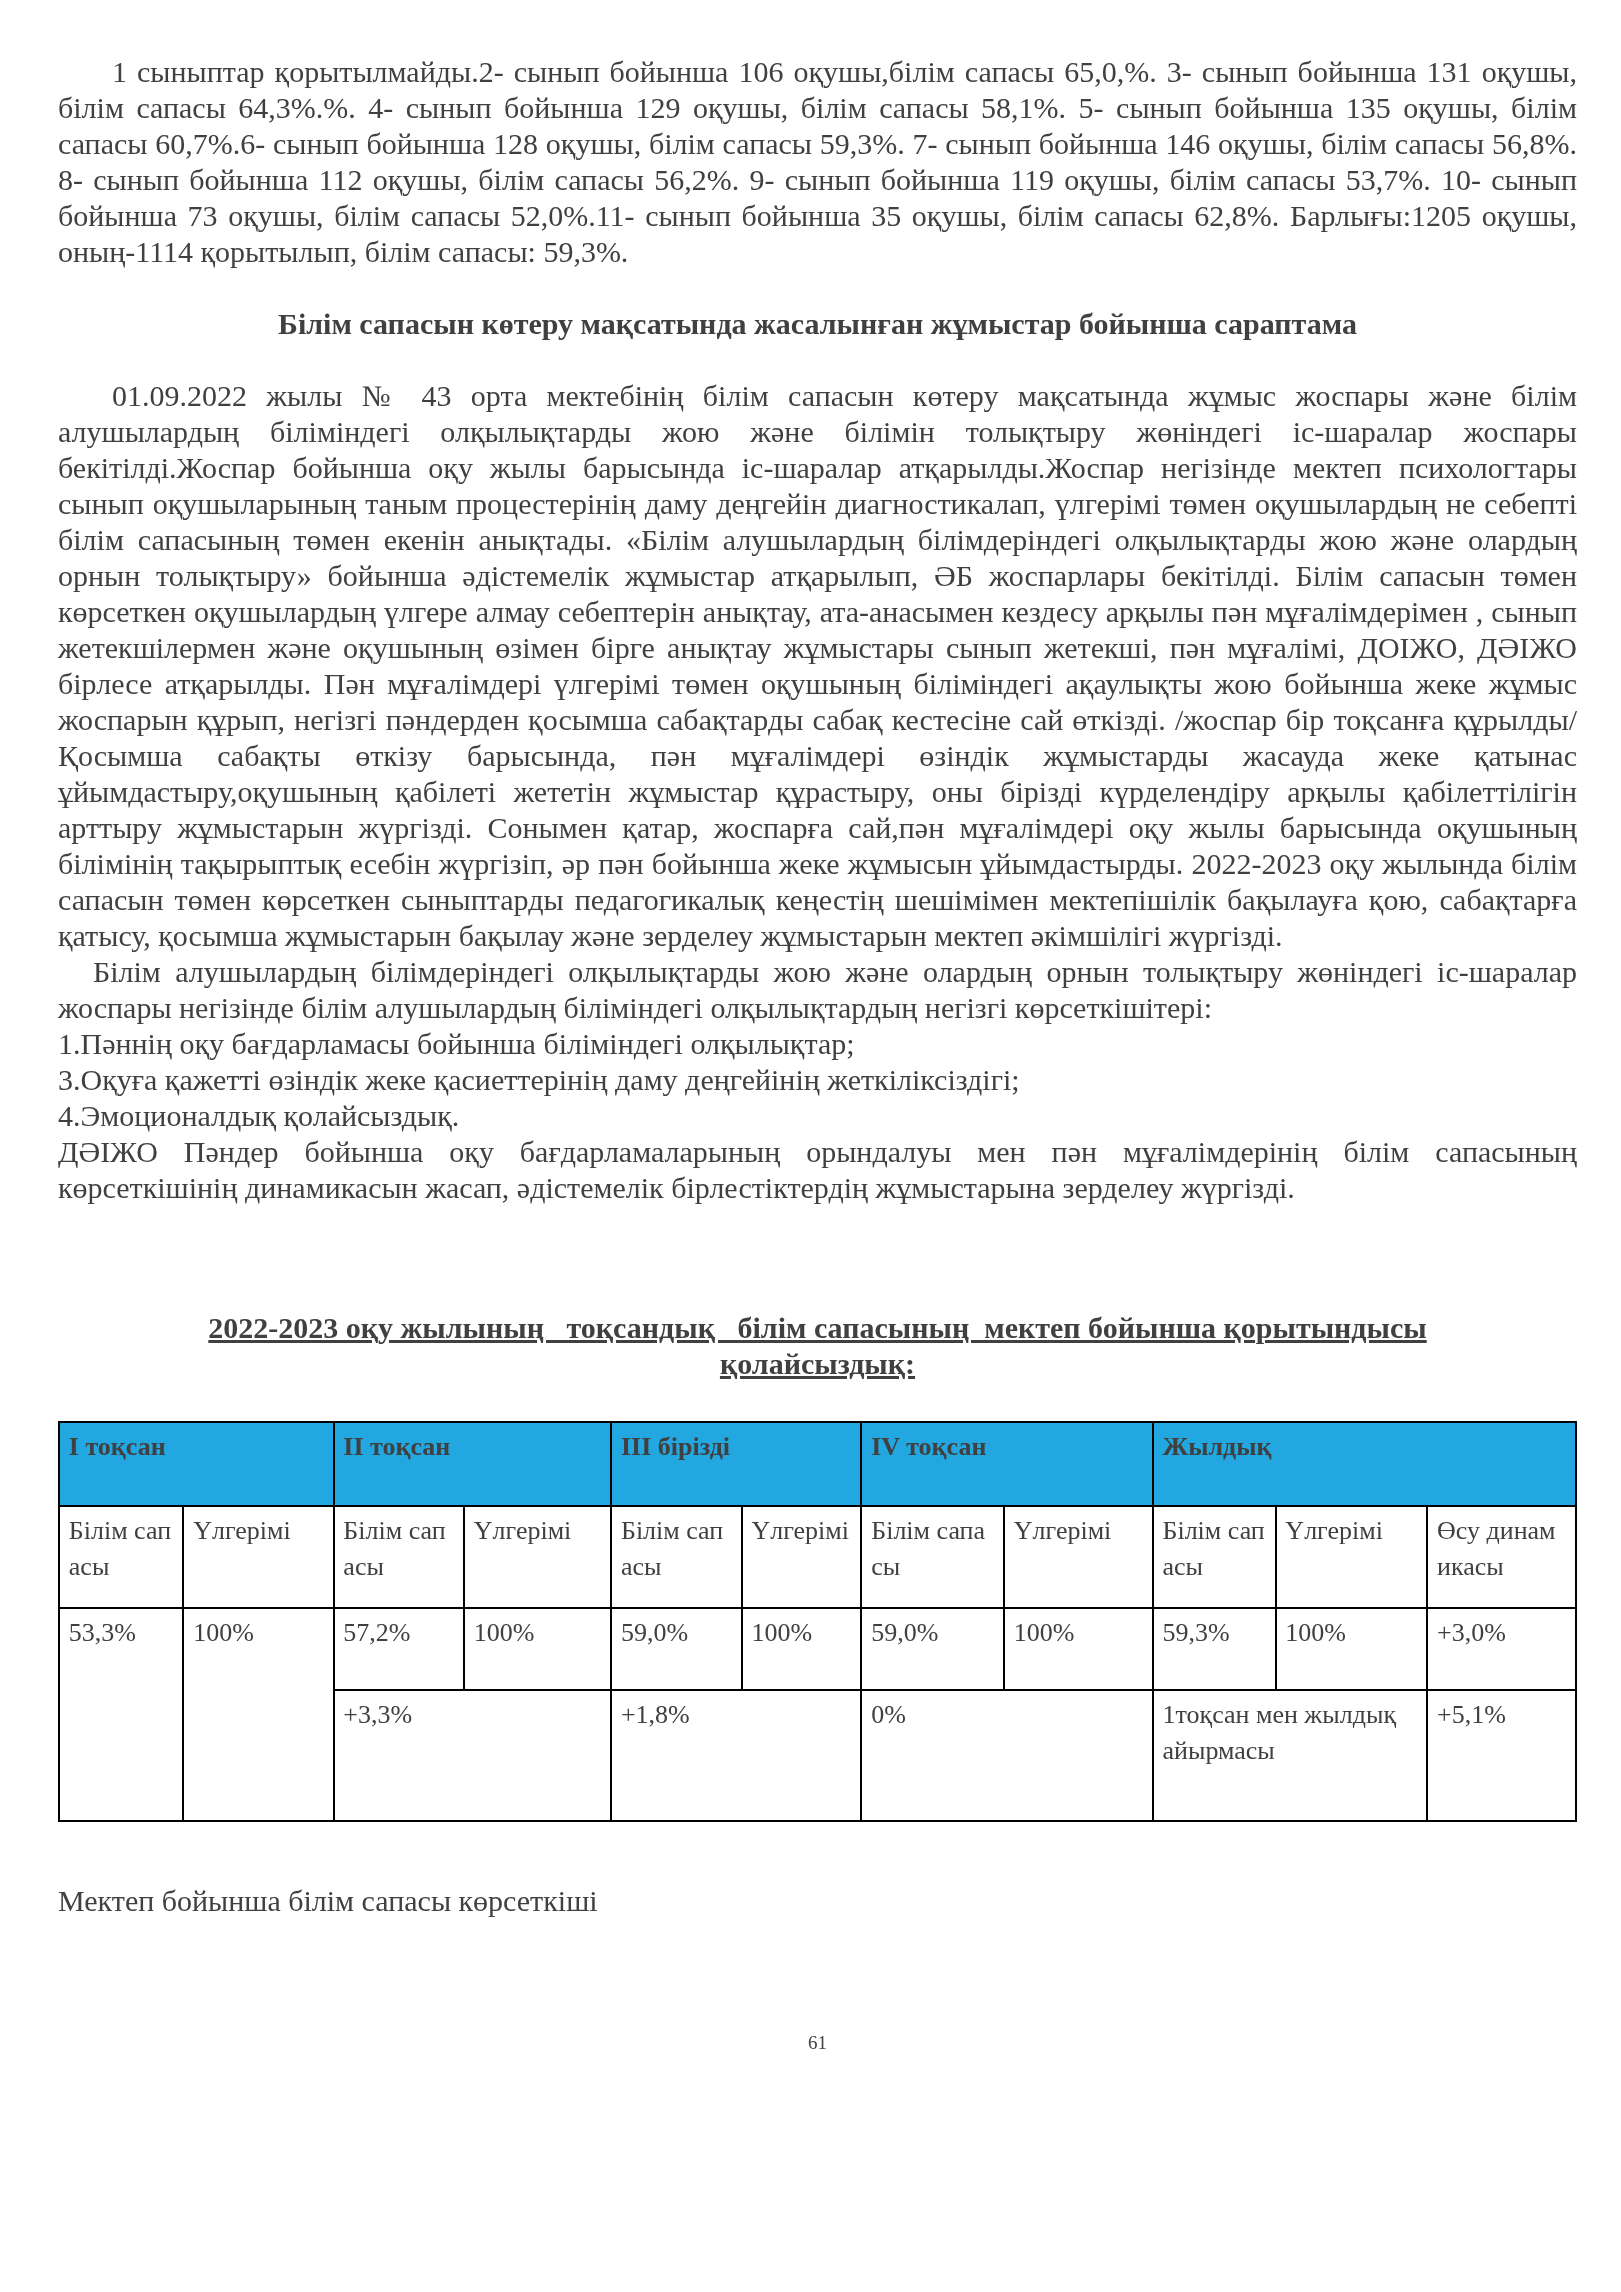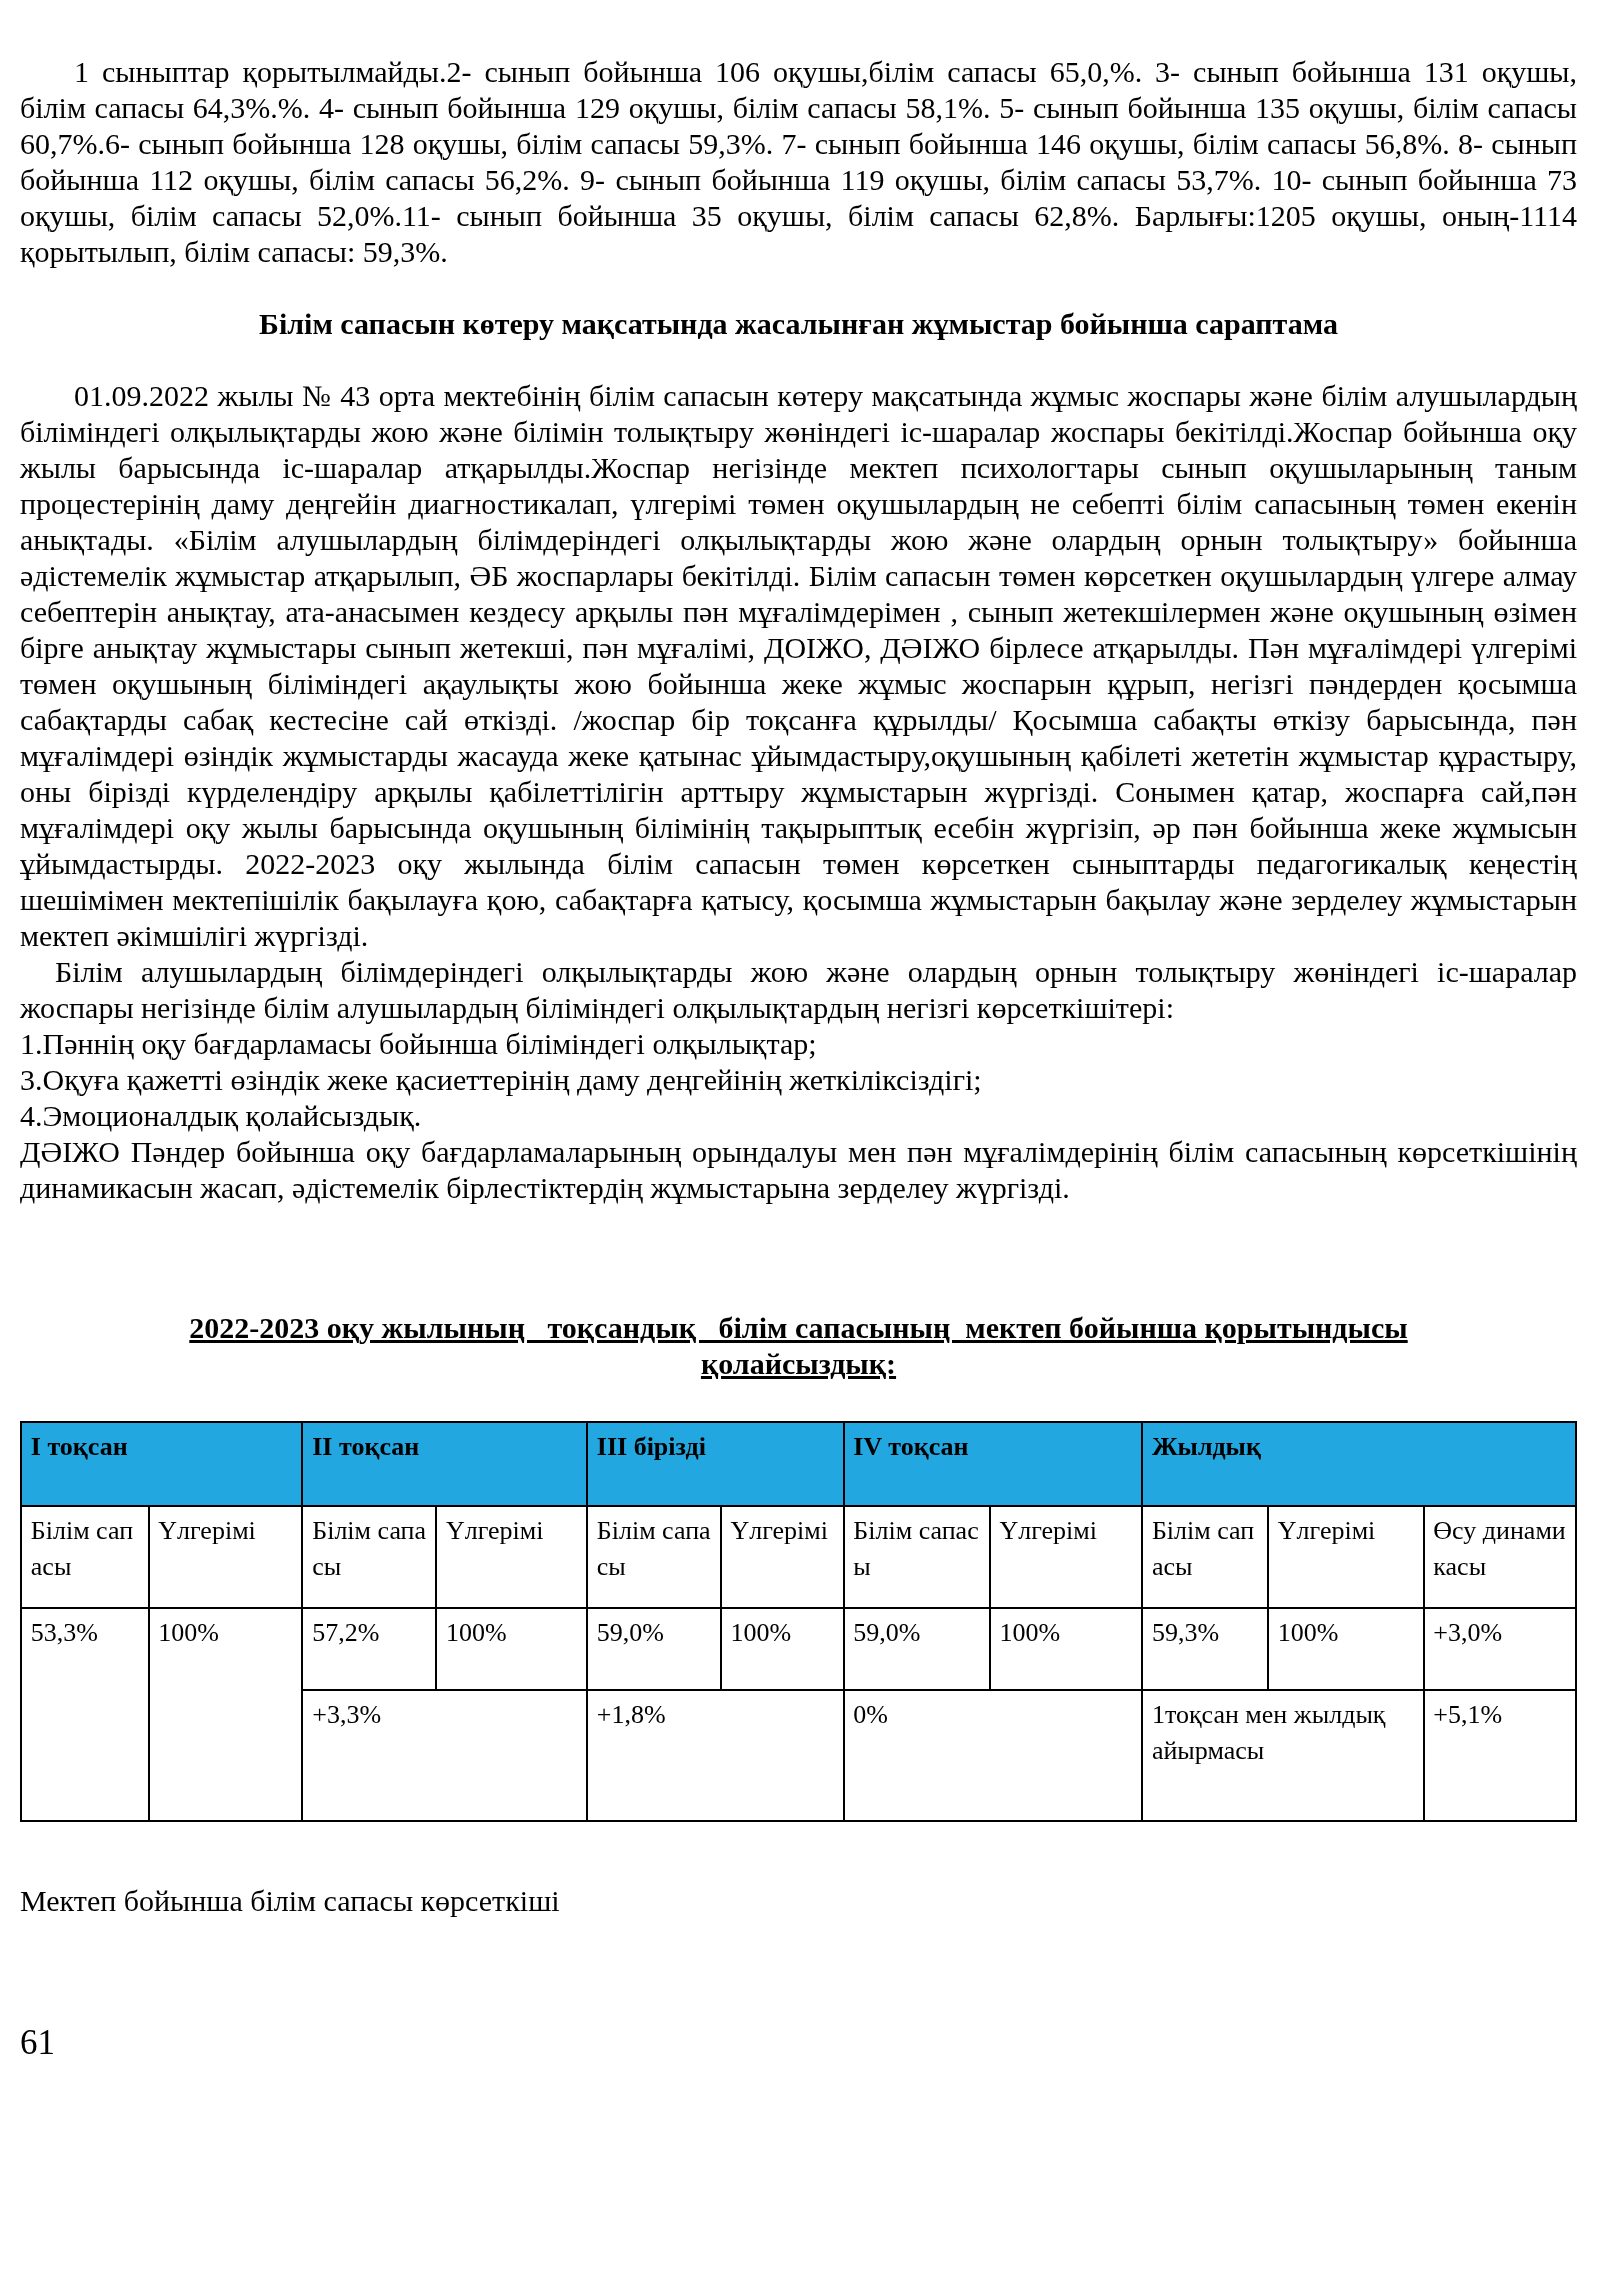--- a/index.html
+++ b/index.html
@@ -3,25 +3,25 @@
 <meta charset="utf-8">
 <style>
   html,body{margin:0;padding:0;background:#ffffff;}
   .page{
     position:relative;
     width:1621px;
     height:2293px;
     margin:0 auto;
     background:#ffffff;
     box-sizing:border-box;
-    padding:54px 44px 0 20px;
+    padding:54px 44px 0 58px;
     font-family:"Liberation Serif","DejaVu Serif",serif;
     font-size:30px;
     line-height:36px;
-    color:#000000;
+    color:#404040;
   }
   p{margin:0;}
   .body-text{text-align:justify;}
   .indent{text-indent:54px;}
   .small-indent{text-indent:35px;}
   .section-heading{
     text-align:center;
     font-weight:bold;
     margin:36px 0;
   }
@@ -65,21 +65,22 @@
   }
   tr.data-row-1 td{height:82px;}
   tr.data-row-2 td{height:131px;}
   td.justify-cell{text-align:justify;}
   .table-caption{
     margin-top:61px;
     font-weight:normal;
   }
   .page-number{
     margin-top:106px;
-    font-size:35px;
+    text-align:center;
+    font-size:19px;
   }
 </style>
 </head>
 <body>
 
 <div class="page">
 
   <p class="body-text indent">1 сыныптар қорытылмайды.2- сынып бойынша 106 оқушы,білім сапасы 65,0,%. 3- сынып бойынша  131 оқушы, білім сапасы 64,3%.%. 4- сынып бойынша  129 оқушы, білім сапасы 58,1%. 5- сынып бойынша  135 оқушы, білім сапасы 60,7%.6- сынып бойынша  128 оқушы, білім сапасы 59,3%. 7- сынып бойынша  146 оқушы, білім сапасы 56,8%. 8- сынып бойынша  112 оқушы, білім сапасы 56,2%. 9- сынып бойынша  119 оқушы, білім сапасы 53,7%. 10- сынып бойынша  73 оқушы, білім сапасы 52,0%.11- сынып бойынша  35 оқушы, білім сапасы 62,8%. Барлығы:1205 оқушы, оның-1114  қорытылып, білім сапасы: 59,3%.</p>
 
   <p class="section-heading">Білім сапасын көтеру мақсатында жасалынған жұмыстар бойынша сараптама</p>

